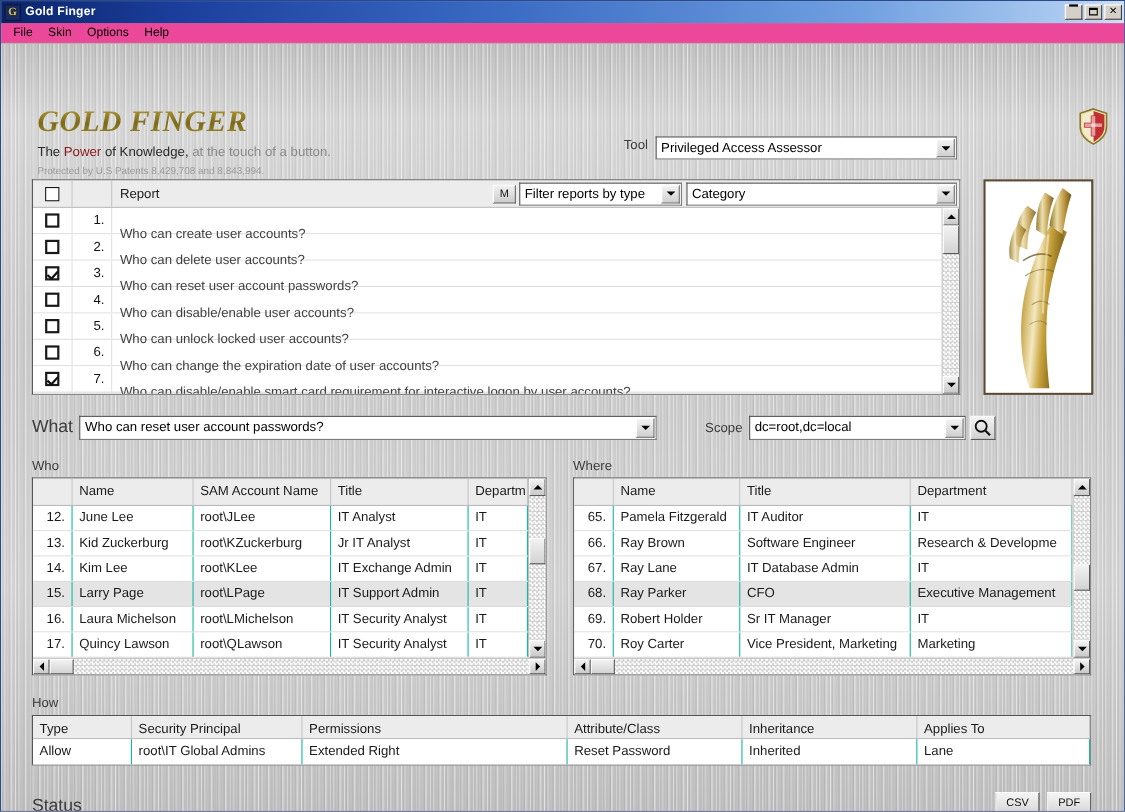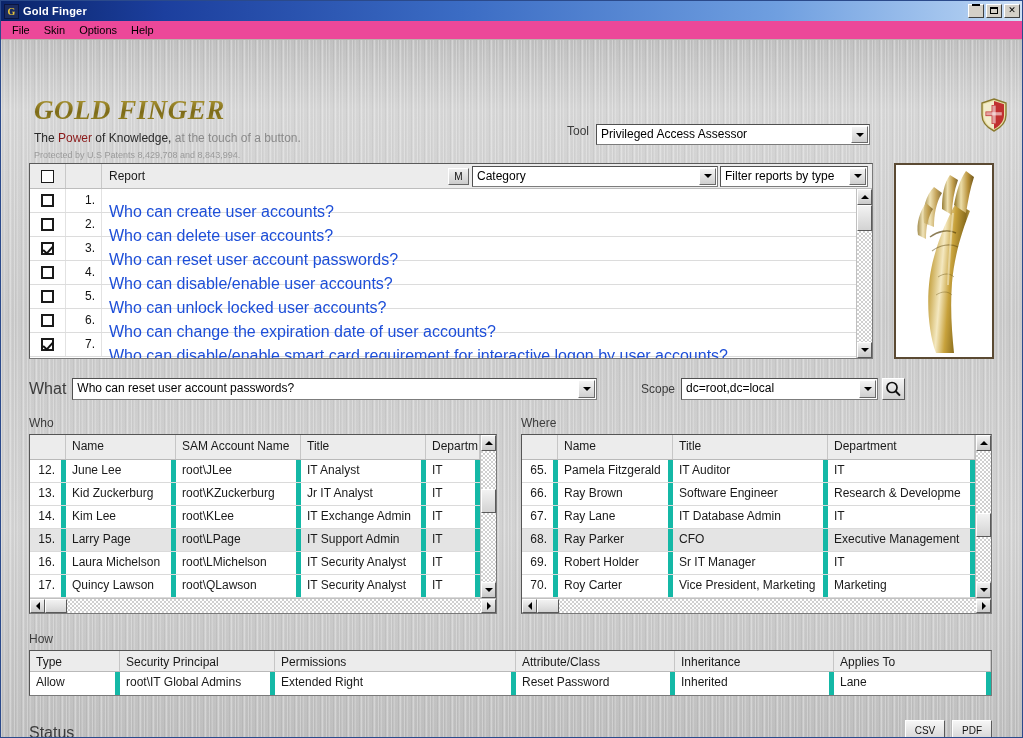--- a/index.html
+++ b/index.html
@@ -241,21 +241,21 @@
     width: 36px; height: 100%;
     display: flex; align-items: center; justify-content: center;
     border-right: 1px solid #e2e2e2;
   }
   .rrow .c2 {
     width: 36px; height: 100%;
     font-size: 12px; color: #111;
     text-align: right; padding-right: 6px; line-height: 23px;
     border-right: 1px solid #e2e2e2;
   }
-  .rrow .c3 { flex: 1 1 auto; font-size: 16px; color: #1d4ed8; padding-left: 7px; white-space: nowrap; overflow: hidden; margin-top: 23px; }
+  .rrow .c3 { flex: 1 1 auto; font-size: 12px; color: #404040; padding-left: 7px; white-space: nowrap; overflow: hidden; margin-top: 23px; }
 
   
   .vscroll {
     width: 16px;
     background:
       repeating-conic-gradient(#ffffff 0% 25%, #d0d0d0 0% 50%) 0 0/4px 4px;
     border-left: 1px solid #c0c0c0;
     display: flex; flex-direction: column;
     flex: 0 0 16px;
   }
@@ -369,21 +369,21 @@
   }
   .grow {
     display: flex; height: 23px;
     border-bottom: 1px solid #dadada;
     background: #fff;
   }
   .grow.sel { background: #e4e4e4; }
   .grow div {
     font-size: 12px; color: #1a1a1a;
     padding: 3px 12px 0 6px;
-    border-right: 5px solid #14b8a6;
+    border-right: 1px solid #14b8a6;
     white-space: nowrap; overflow: hidden;
   }
   .grow div.num { text-align: right; padding-right: 6px; padding-left: 0; }
 
   
   #who-grid { left: 28px; top: 394px; width: 468px; height: 180px; }
   .w-c0 { flex: 0 0 36px; }
   .w-c1 { flex: 0 0 110px; }
   .w-c2 { flex: 0 0 125px; }
   .w-c3 { flex: 0 0 125px; }
@@ -472,26 +472,26 @@
     </div>
 
     <div id="report-panel">
       <div id="report-header">
         <div class="rh-check">
           <span class="cbx thin"></span>
         </div>
         <div class="rh-num"></div>
         <div class="rh-label">Report</div>
         <div id="filter-m">M</div>
+        <div class="combo" id="filter-combo">
+          <div class="val">Filter reports by type</div>
+          <div class="arrow"></div>
+        </div>
         <div class="combo" id="cat-combo">
           <div class="val">Category</div>
-          <div class="arrow"></div>
-        </div>
-        <div class="combo" id="filter-combo">
-          <div class="val">Filter reports by type</div>
           <div class="arrow"></div>
         </div>
       </div>
       <div id="report-rows">
         <div id="report-rows-inner">
             <div class="rrow">
               <div class="c1">
                 <span class="cbx"></span>
               </div>
               <div class="c2">1.</div>

